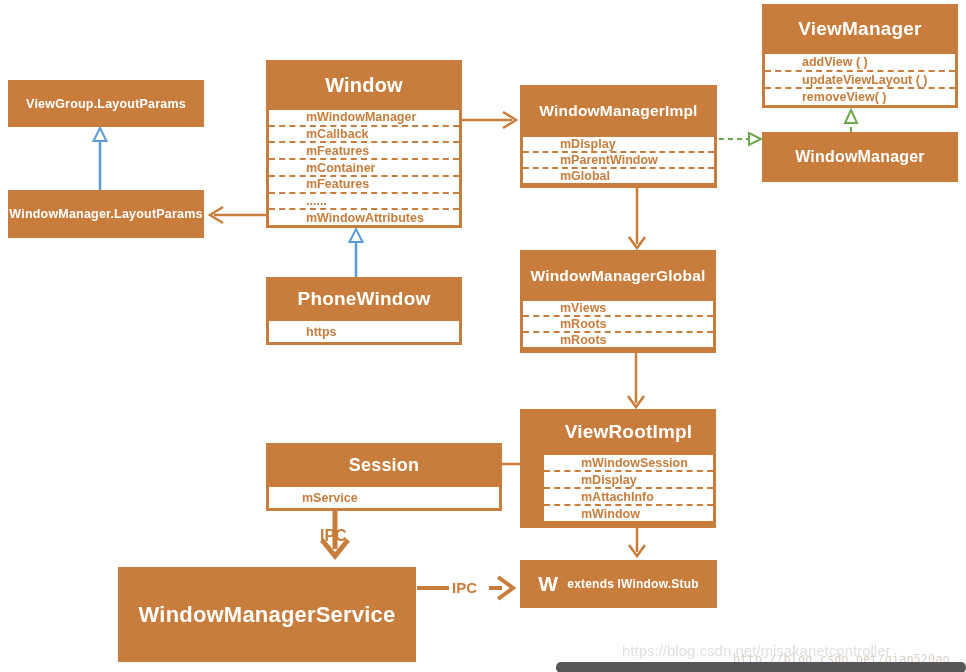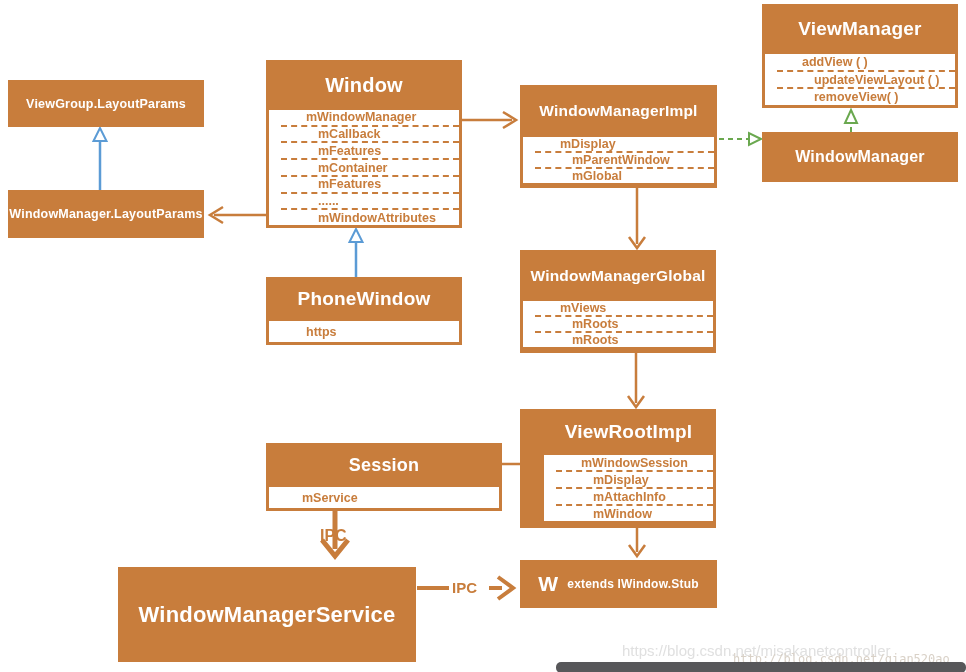--- a/index.html
+++ b/index.html
@@ -48,21 +48,21 @@
   .crow {
     flex: 1 1 0;
     display: flex;
     align-items: center;
     padding-left: 37px;
     color: var(--orange);
     font-weight: bold;
     font-size: 12.5px;
     white-space: nowrap;
   }
-  .crow + .crow { border-top: 2px dashed var(--orange); margin-left: 12px; }
+  .crow + .crow { border-top: 2px dashed var(--orange); }
   
   .solid-box {
     position: absolute;
     background: var(--orange);
     color: #ffffff;
     font-weight: bold;
     display: flex;
     align-items: center;
     justify-content: center;
     text-align: center;

